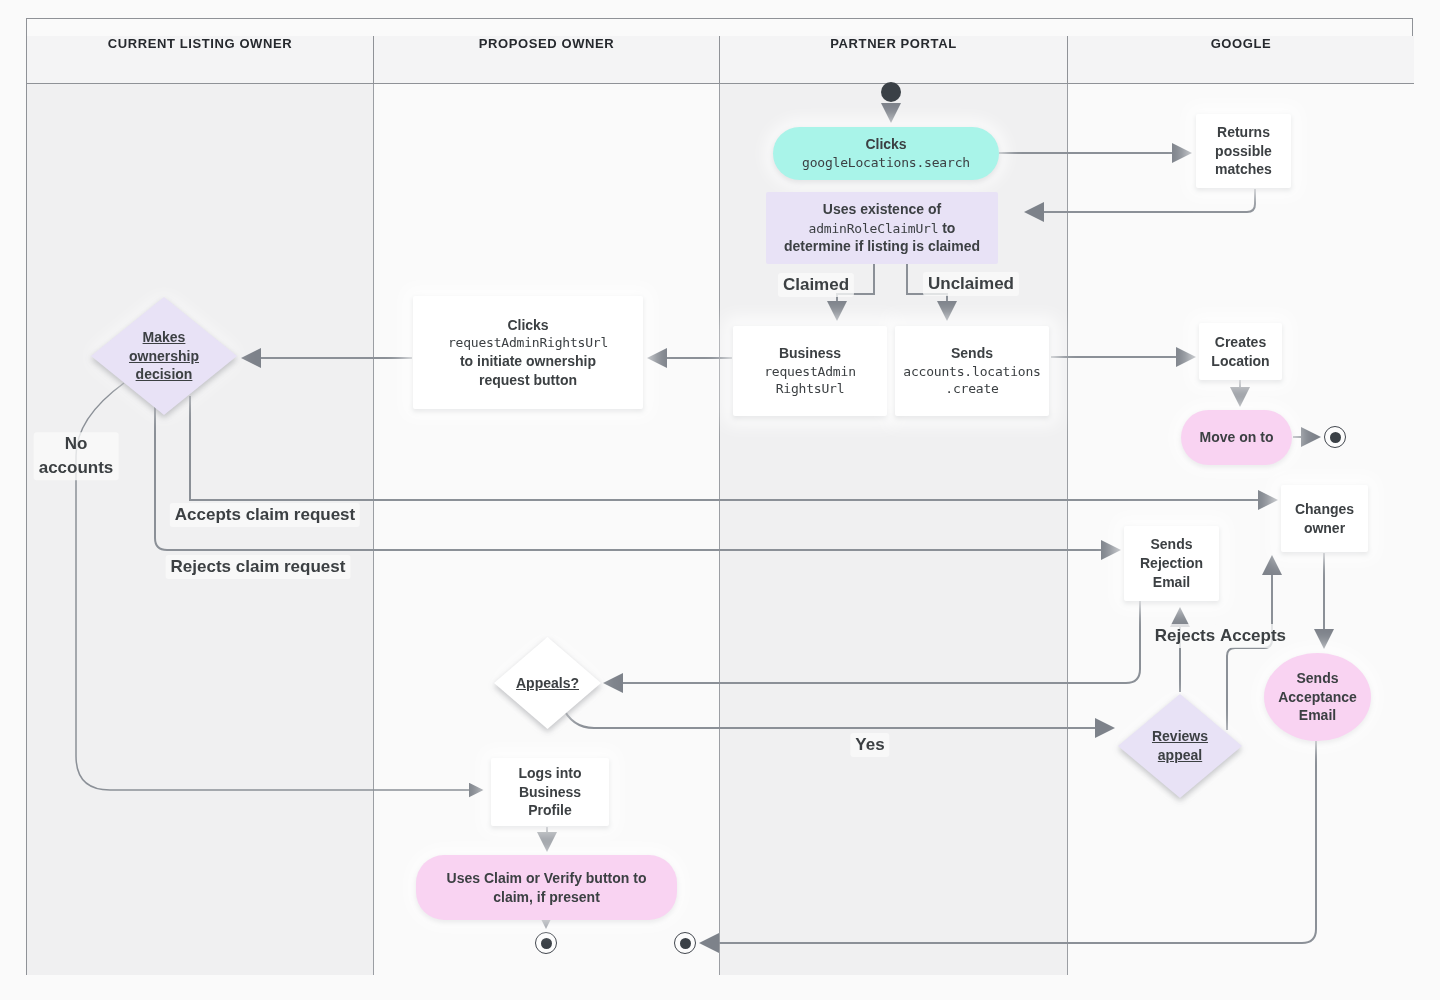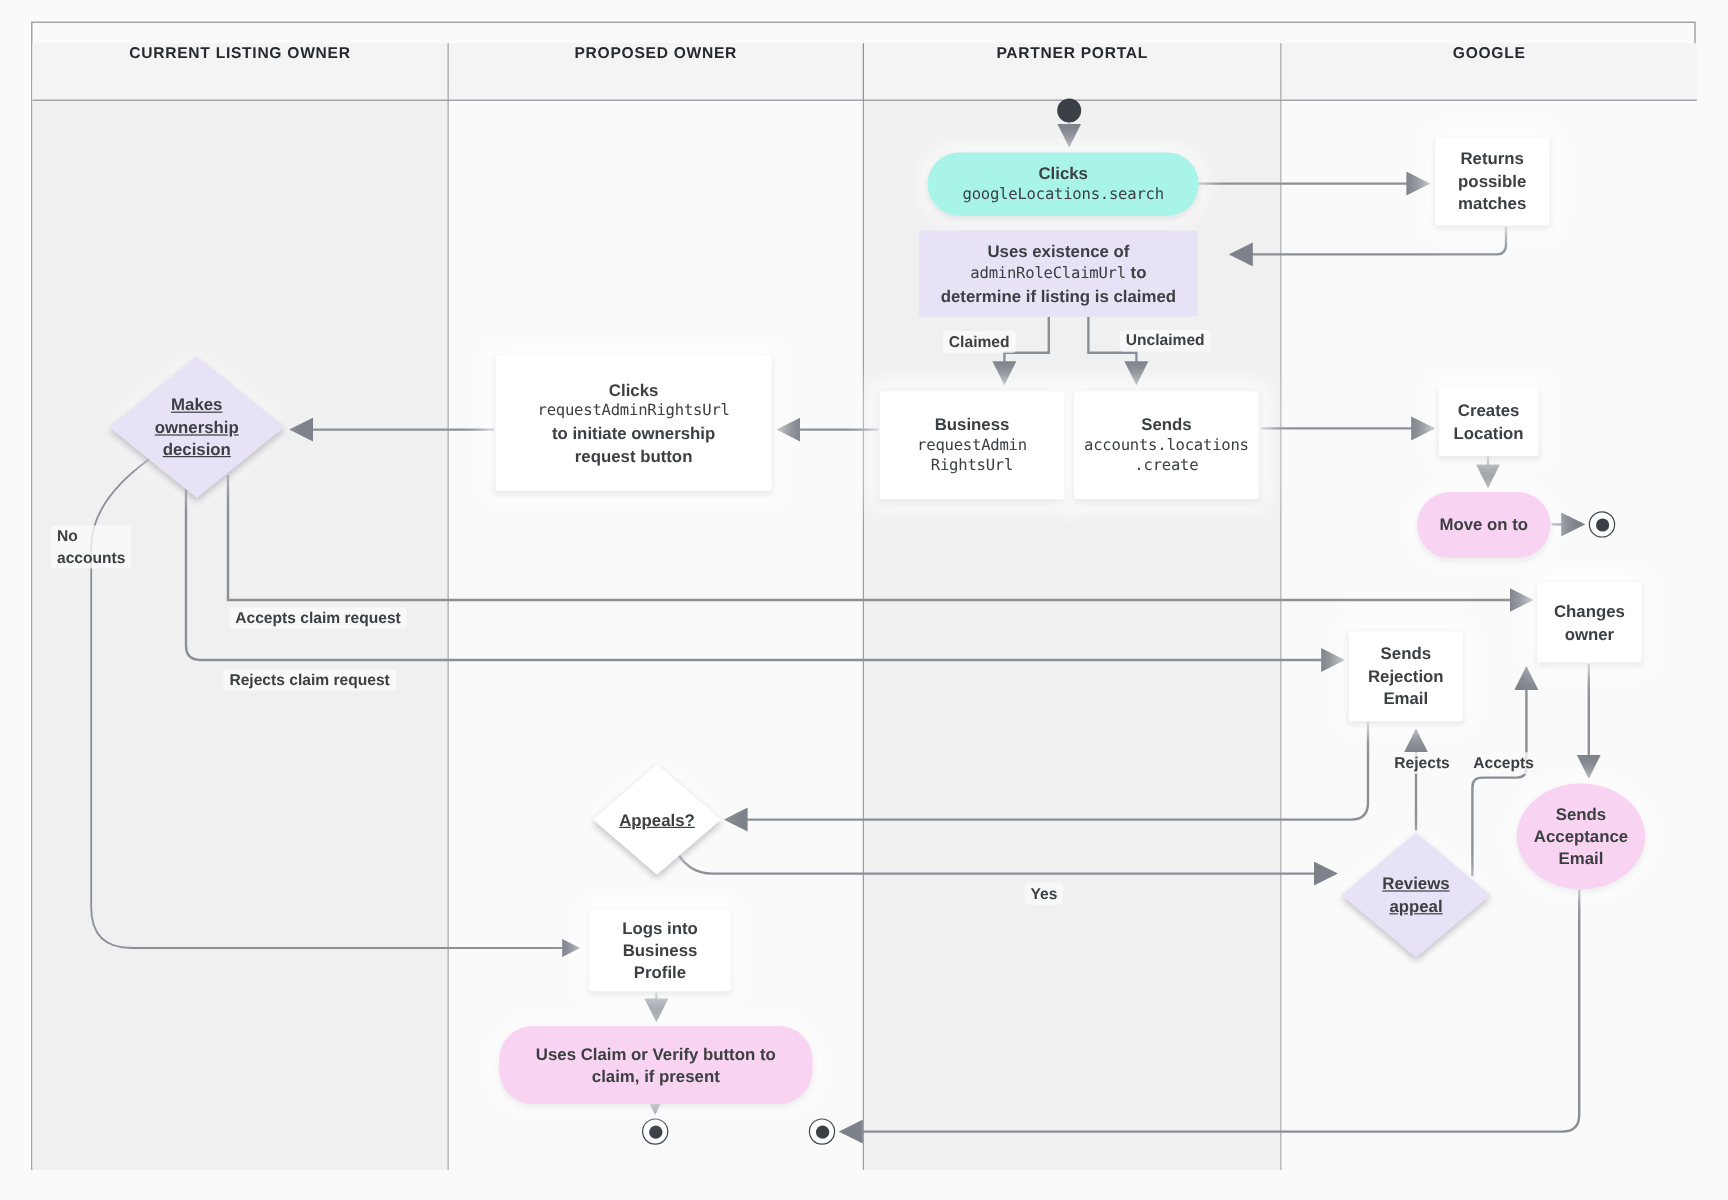--- a/index.html
+++ b/index.html
@@ -20,21 +20,21 @@
     border-bottom:1px solid #8f9297;border-right:1px solid #8f9297;
     display:flex;align-items:flex-start;justify-content:center;
     font-size:13px;font-weight:700;letter-spacing:.6px;color:#26292e;}
   .lane-head.last{border-right:none;}
   .dark{background:var(--lane_dark,#f0f0f1);}
   .light{background:var(--lane_light,#fafafa);}
   
   svg.wires{position:absolute;left:0;top:0;z-index:2;}
   
   .edge-label{position:absolute;z-index:3;transform:translate(-50%,-50%);
-    font-size:13px;font-weight:700;line-height:1.4;text-align:left;
+    font-size:17px;font-weight:700;line-height:1.4;text-align:center;
     white-space:pre-line;color:var(--text_dark,#3c4043);
     background:rgba(250,250,250,.78);padding:0 5px;border-radius:3px;}
   
   .node{position:absolute;z-index:4;box-sizing:border-box;
     display:flex;flex-direction:column;align-items:center;justify-content:center;
     text-align:center;font-size:14px;font-weight:700;line-height:1.34;}
   .lbl{white-space:pre-line;}
   .code{font-family:"DejaVu Sans Mono",monospace;font-weight:400;font-size:13px;
     letter-spacing:-.2px;white-space:pre-line;}
   .box{background:var(--box_white,#fff);border-radius:2px;

